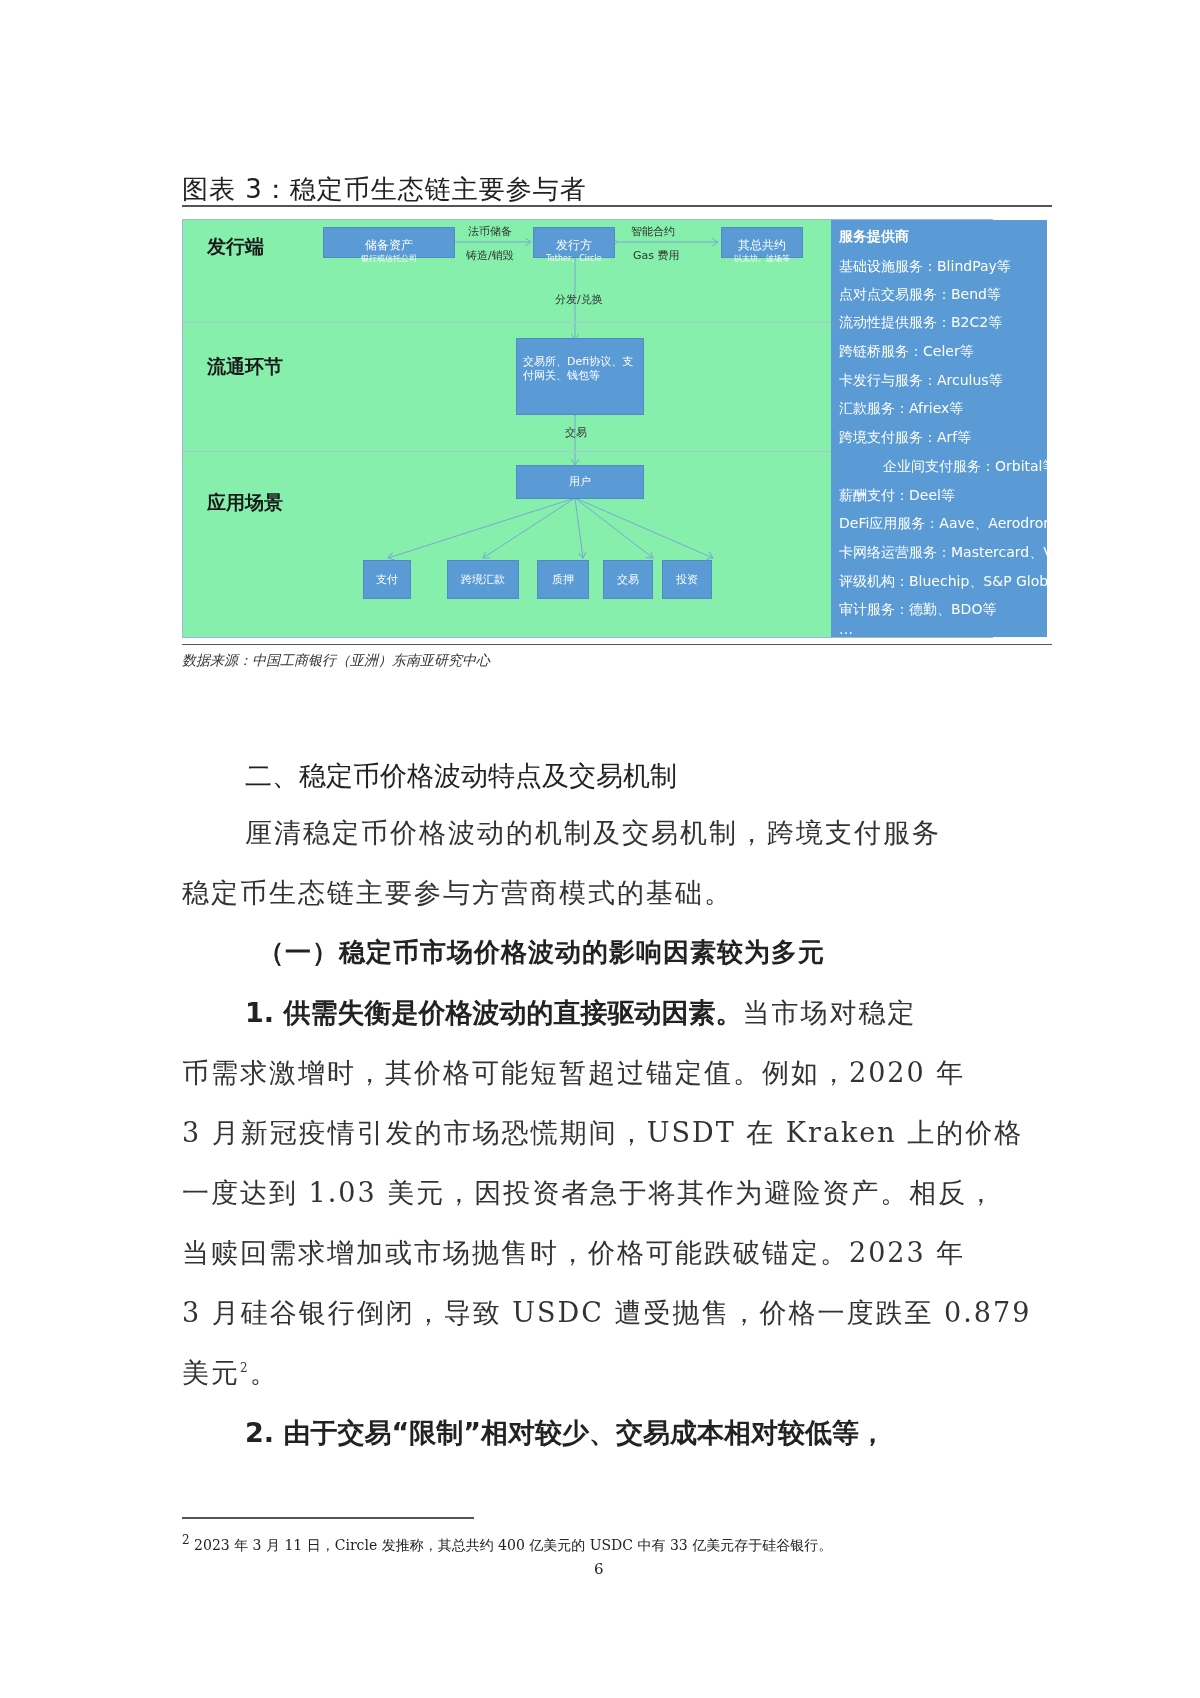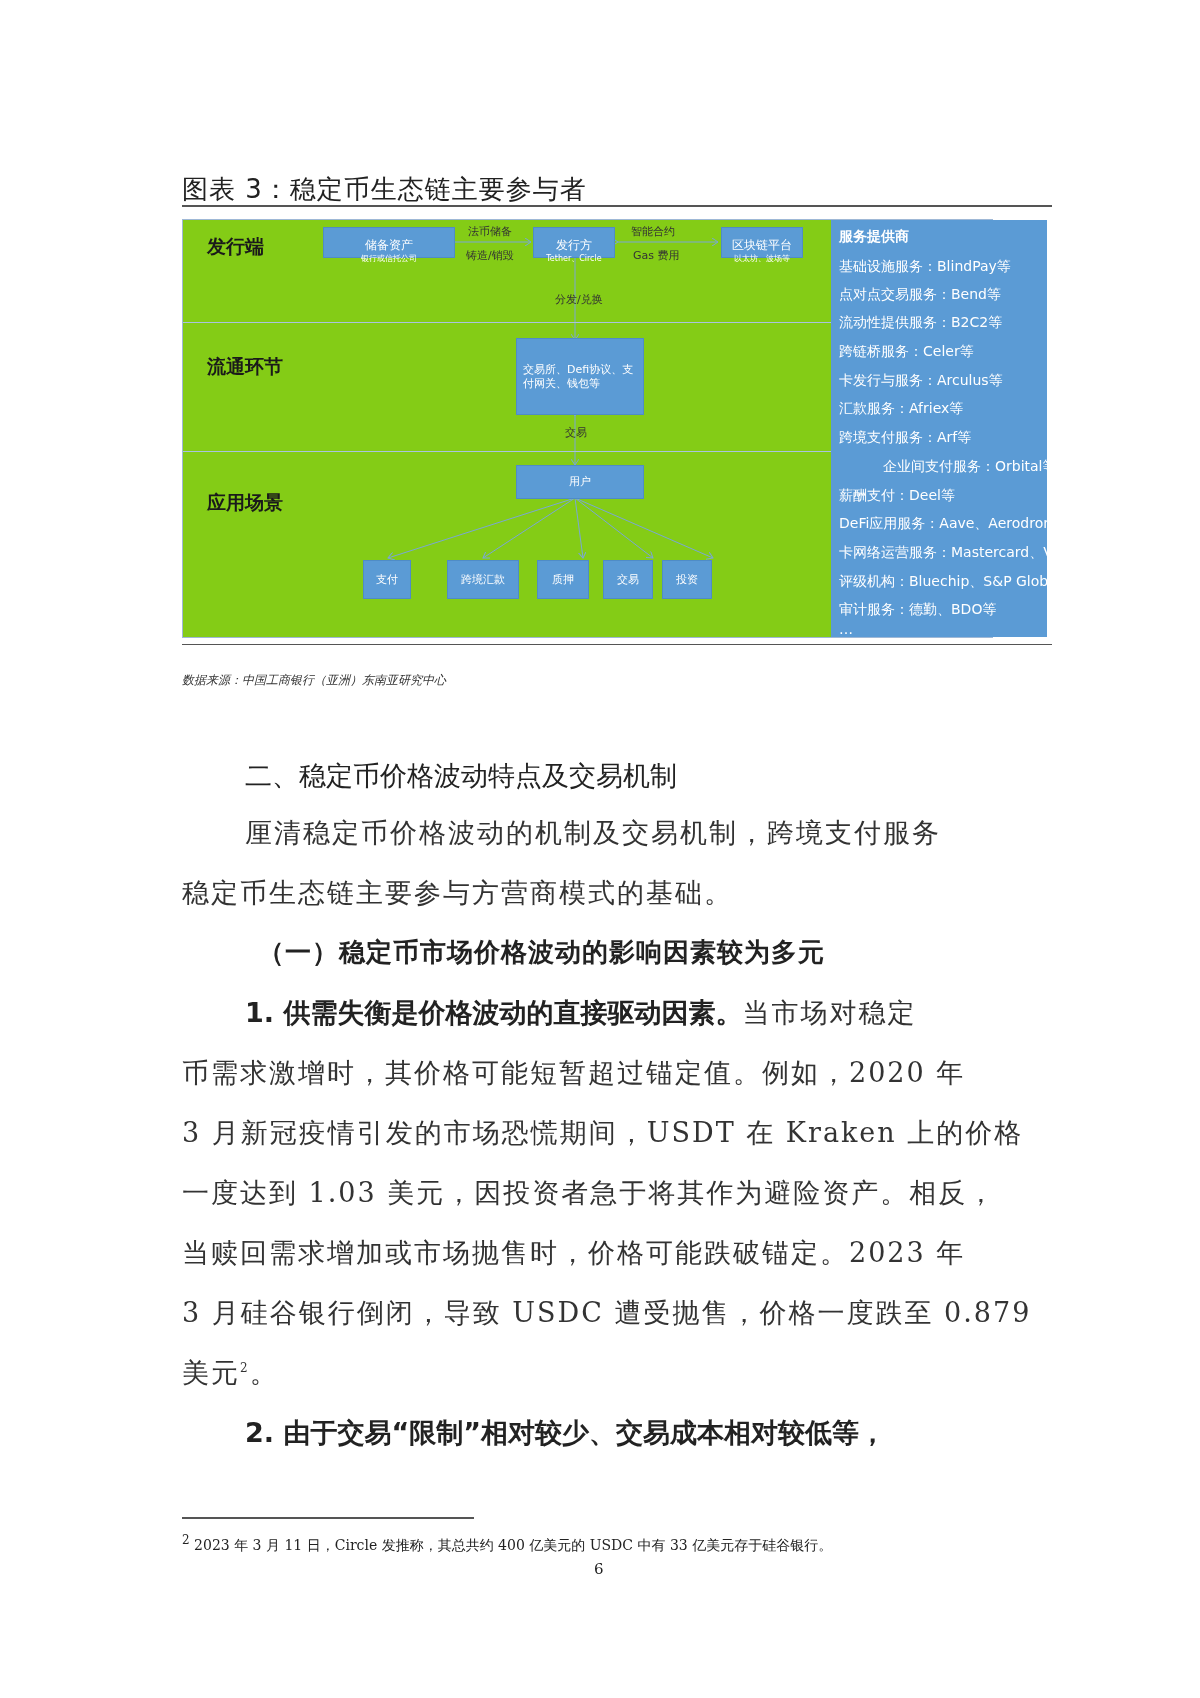--- a/index.html
+++ b/index.html
@@ -4,38 +4,38 @@
 <style>
   html, body { margin:0; padding:0; background:#ffffff; }
   body { width:1200px; height:1698px; position:relative; overflow:hidden;
          font-family:"DejaVu Sans", sans-serif; color:#2a2a2a; }
 
   .fig-title { position:absolute; left:182px; top:172px; font-size:26px; color:#222;
                font-family:"DejaVu Sans", sans-serif; letter-spacing:1px; }
   .fig-rule { position:absolute; left:182px; top:205px; width:870px; height:2px; background:#555; }
 
   .diagram { position:absolute; left:182px; top:219px; width:811px; height:419px;
-             background:#84cc16; border:1px solid #9fb8d6; box-sizing:border-box; }
+             background:#86efac; border:1px solid #9fb8d6; box-sizing:border-box; }
   .band-line { position:absolute; left:0; height:1px; background:#a9c3e0; width:648px; }
   .band-label { position:absolute; left:24px; font-size:19px; font-weight:bold; color:#1a1a1a; }
 
   .box { position:absolute; background:#5b9bd5; color:#fff; text-align:center;
          box-sizing:border-box; border:1px solid #4f8cc6; font-size:11px; line-height:13px; }
   .box .t1 { font-size:12px; display:block; padding-top:11px; }
   .box .t2 { font-size:8px; display:block; }
 
   .lbl { position:absolute; font-size:11px; color:#333; white-space:nowrap; }
 
   .svc { position:absolute; left:648px; top:0; width:216px; height:417px; background:#5b9bd5; }
   .svc-title { position:absolute; left:8px; top:8px; font-size:14px; font-weight:bold; color:#fff; }
   .svc-item { position:absolute; left:8px; font-size:14px; color:#fff; white-space:nowrap; }
 
   svg.conn { position:absolute; left:0; top:0; }
 
-  .source { position:absolute; left:182px; top:672px; font-size:12px; font-style:italic;
+  .source { position:absolute; left:182px; top:652px; font-size:14px; font-style:italic;
             color:#333; font-family:"DejaVu Serif", serif; }
   .src-rule { position:absolute; left:182px; top:644px; width:870px; height:1px; background:#555; }
 
   .h2 { position:absolute; left:245px; top:758px; font-size:27px; color:#222; }
   .p { position:absolute; font-size:27px; color:#333; font-family:"DejaVu Serif", serif;
        white-space:nowrap; letter-spacing:2px; }
   .h3 { position:absolute; left:258px; top:935px; font-size:26px; font-weight:bold; color:#222;
         font-family:"DejaVu Serif", serif; letter-spacing:1px; }
   .bold { font-weight:bold; font-family:"DejaVu Sans", sans-serif; color:#222; letter-spacing:0; }
   sup { font-size:12px; }
@@ -90,27 +90,27 @@
   <div class="lbl" style="left:283px; top:28px;">铸造/销毁</div>
 
   <div class="box" style="left:350px; top:7px; width:82px; height:31px;">
     <span class="t1">发行方</span>
     <span class="t2">Tether、Circle</span>
   </div>
   <div class="lbl" style="left:448px; top:4px;">智能合约</div>
   <div class="lbl" style="left:450px; top:28px;">Gas 费用</div>
 
   <div class="box" style="left:538px; top:7px; width:82px; height:31px;">
-    <span class="t1">区块链平台</span>
+    <span class="t1">其总共约</span>
     <span class="t2">以太坊、波场等</span>
   </div>
 
   <div class="lbl" style="left:372px; top:72px;">分发/兑换</div>
 
-  <div class="box" style="left:333px; top:118px; width:128px; height:77px; text-align:left; padding:24px 6px 0 6px; font-size:11px; line-height:14px;">交易所、Defi协议、支付网关、钱包等</div>
+  <div class="box" style="left:333px; top:118px; width:128px; height:77px; text-align:left; padding:16px 6px 0 6px; font-size:11px; line-height:14px;">交易所、Defi协议、支付网关、钱包等</div>
   <div class="lbl" style="left:382px; top:205px;">交易</div>
 
   <div class="box" style="left:333px; top:245px; width:128px; height:34px; line-height:32px;">用户</div>
 
   <div class="box" style="left:180px; top:340px; width:48px; height:39px; line-height:37px;">支付</div>
   <div class="box" style="left:264px; top:340px; width:72px; height:39px; line-height:37px;">跨境汇款</div>
   <div class="box" style="left:354px; top:340px; width:52px; height:39px; line-height:37px;">质押</div>
   <div class="box" style="left:420px; top:340px; width:50px; height:39px; line-height:37px;">交易</div>
   <div class="box" style="left:479px; top:340px; width:50px; height:39px; line-height:37px;">投资</div>
 

